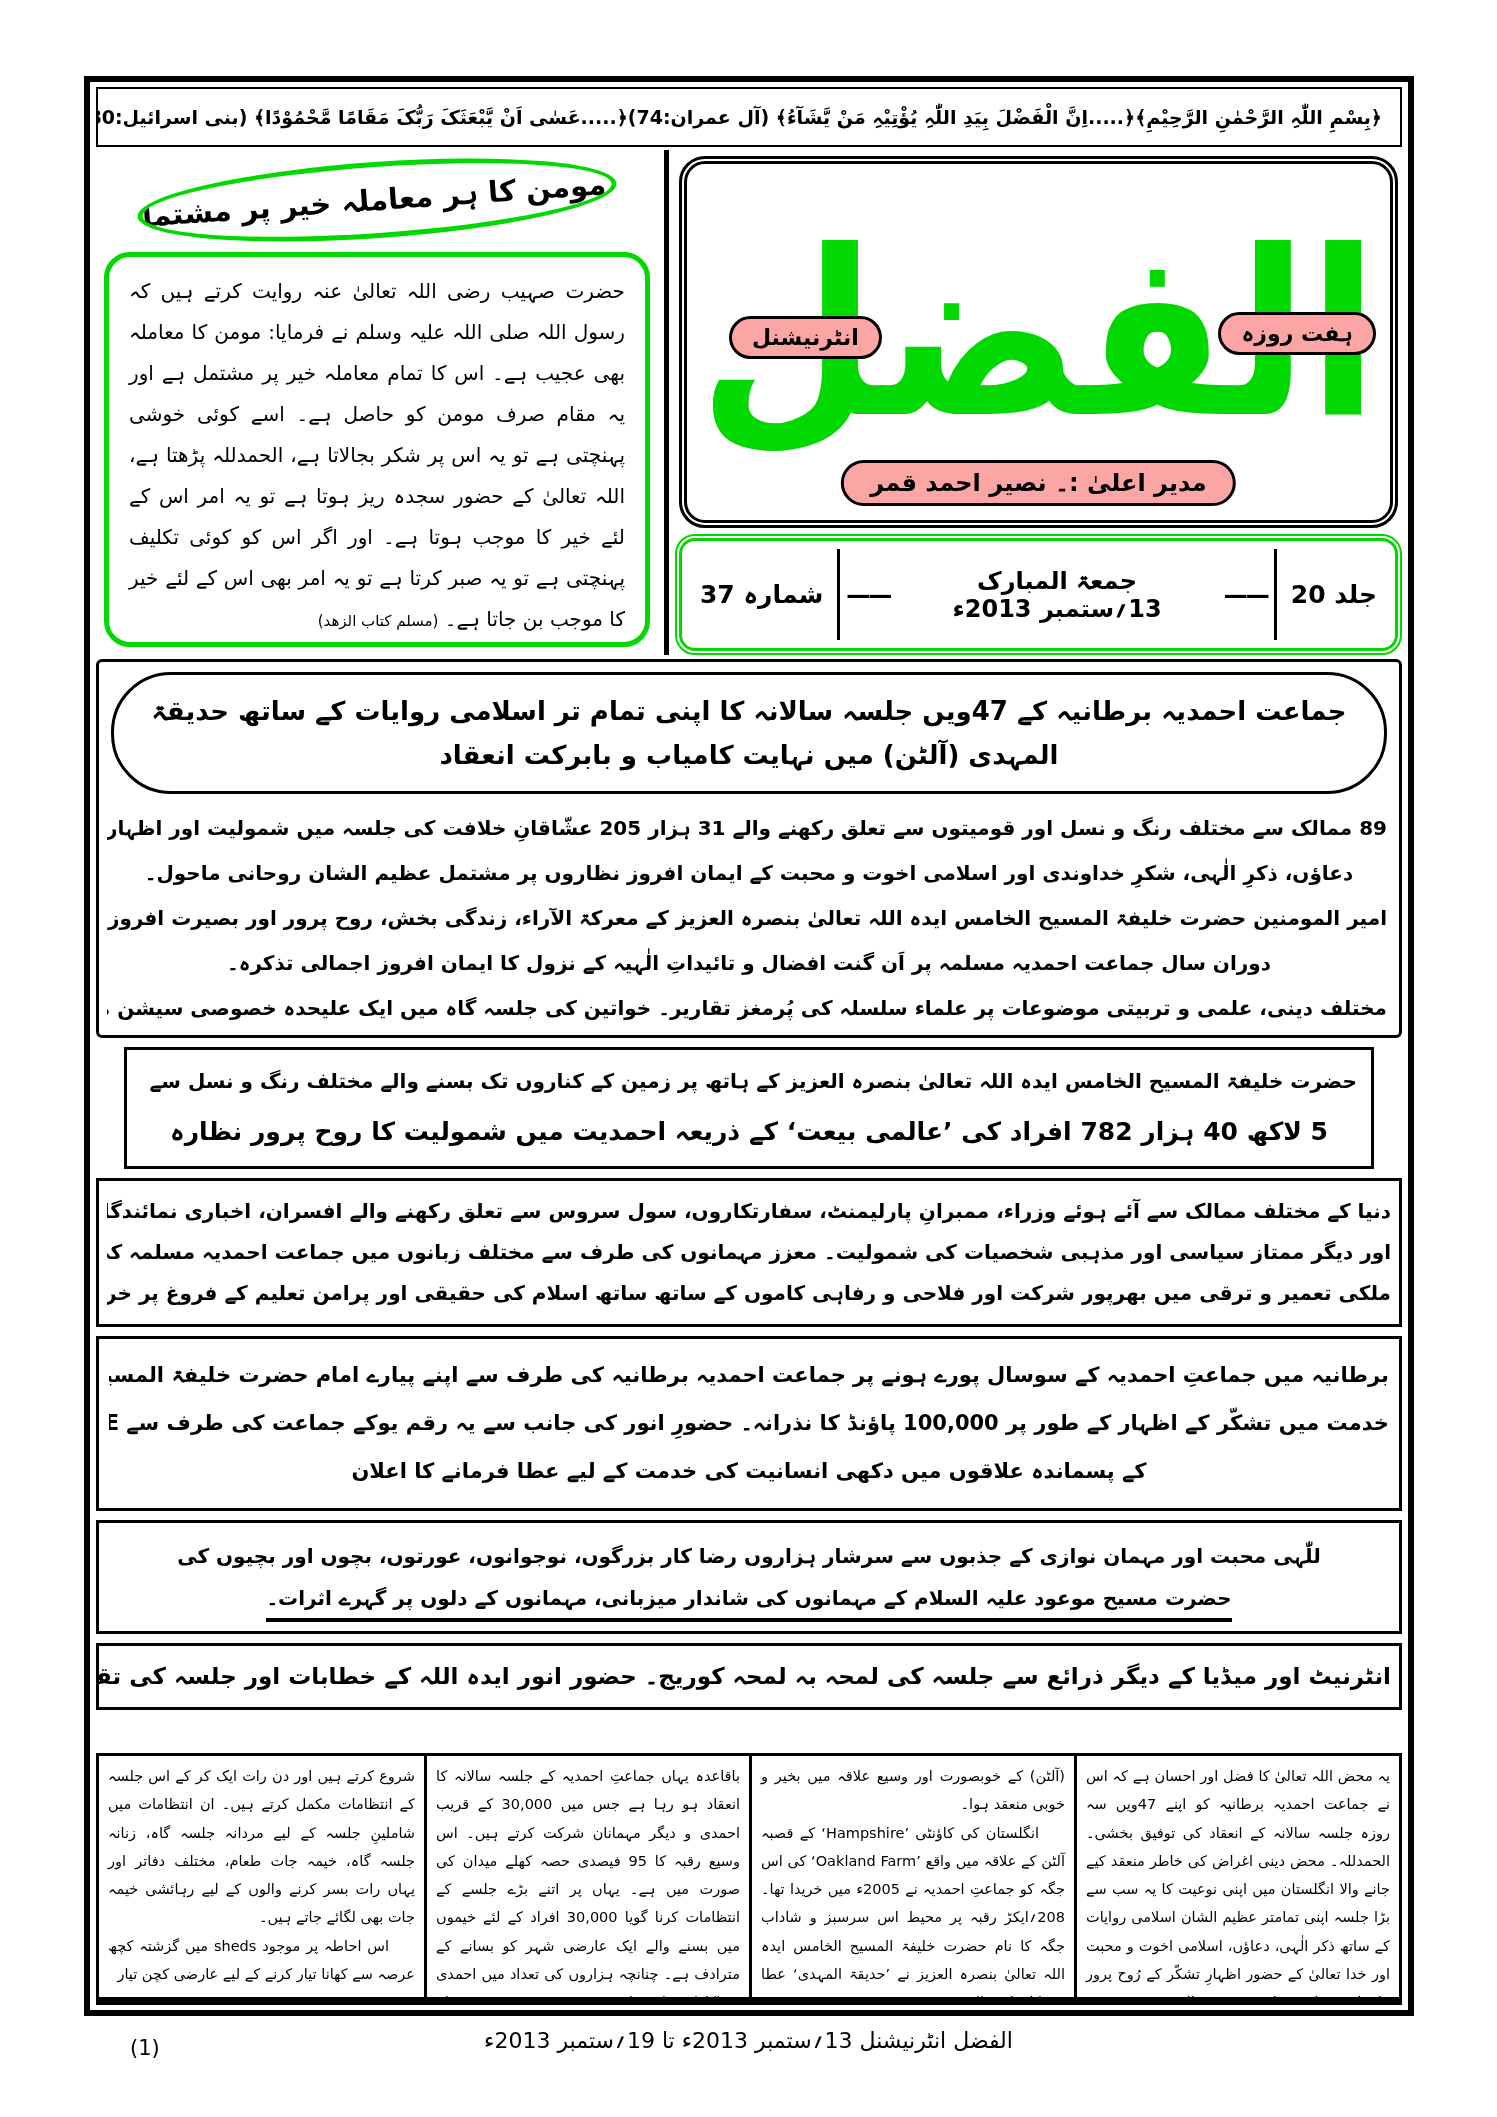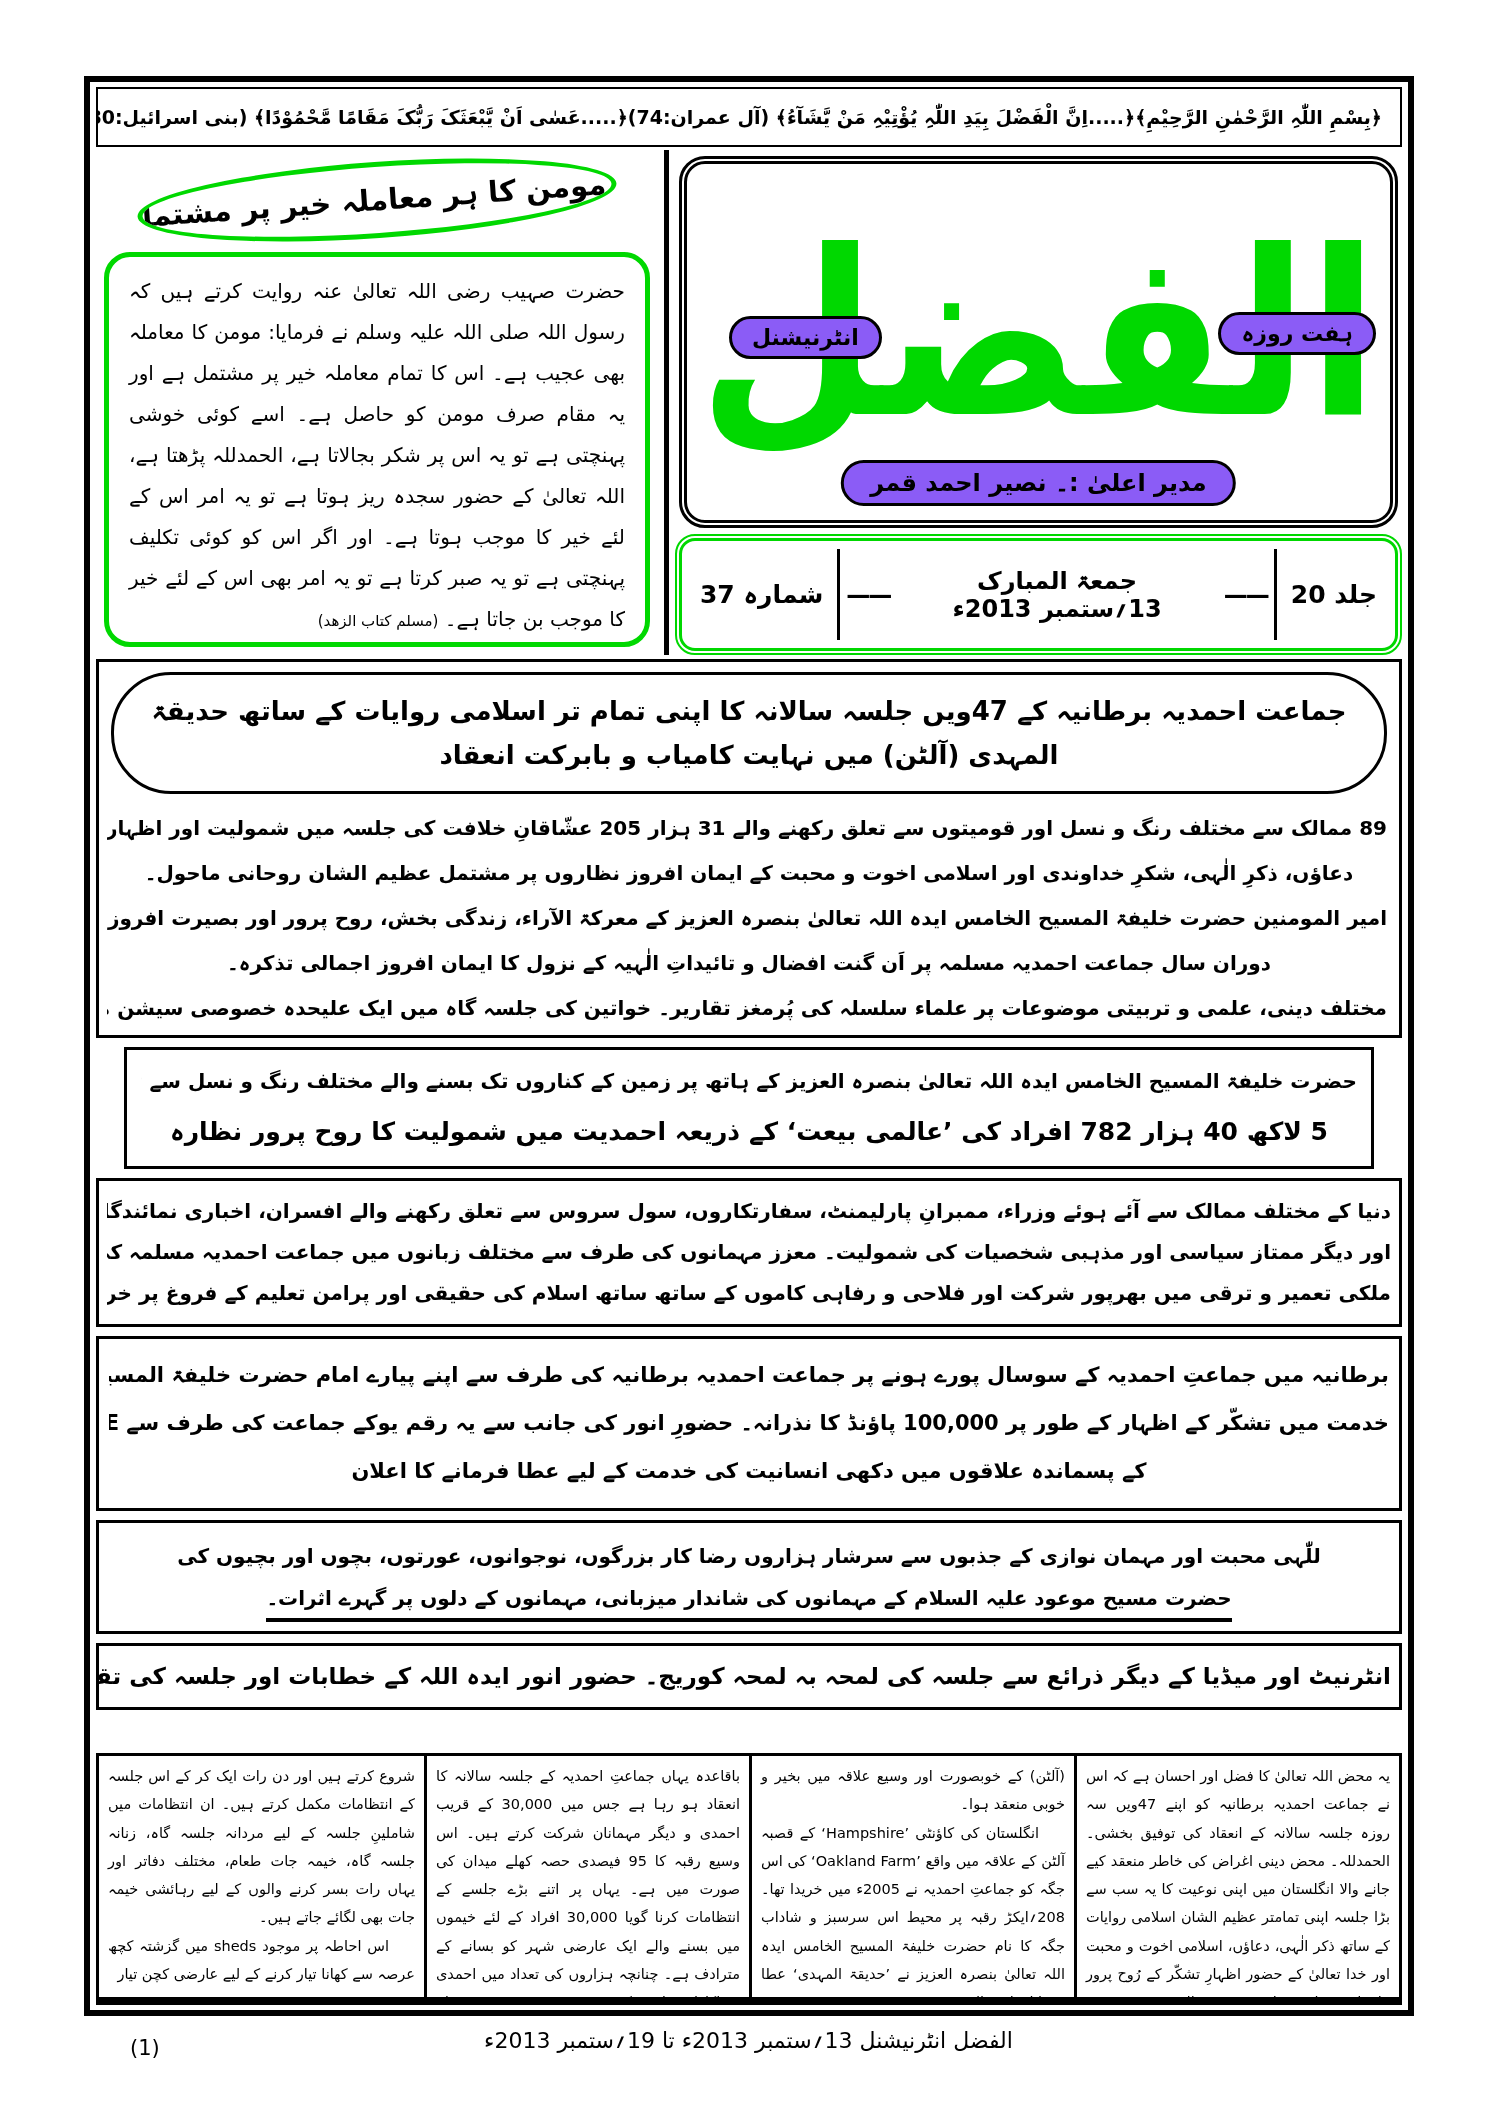--- a/index.html
+++ b/index.html
@@ -29,21 +29,21 @@
   .masthead-col{width:59%;box-sizing:border-box;border-left:5px solid #000;padding:6px 10px 4px;display:flex;flex-direction:column;}
   .masthead-box{
     position:relative;height:372px;border:8px double #000;border-radius:26px;
     box-sizing:border-box;overflow:hidden;background:#fff;
   }
   .paper-title{
     text-align:center;font-size:205px;font-weight:bold;line-height:340px;
     color:#00d800;transform:scaleY(1.12);user-select:none;
   }
   .pill{
-    position:absolute;background:#8b5cf6;border:3px solid #000;border-radius:40px;
+    position:absolute;background:#fca5a5;border:3px solid #000;border-radius:40px;
     padding:6px 20px;font-size:22px;font-weight:bold;white-space:nowrap;
   }
   .pill-weekly{right:14px;top:148px;}
   .pill-intl{left:42px;top:152px;}
   .pill-editor{left:50%;transform:translateX(-50%);bottom:14px;font-size:24px;padding:6px 26px;}
   .date-bar{
     margin-top:10px;flex:1;
     border:3px solid #00d800;outline:2px solid #00d800;outline-offset:2px;border-radius:16px;
     display:flex;align-items:center;padding:4px 10px;box-sizing:border-box;background:#fff;
   }
@@ -62,21 +62,21 @@
   }
   .hadith-box{
     margin-top:14px;flex:1;border:5px solid #00d800;border-radius:26px;
     padding:14px 20px;font-size:20px;line-height:2.05;text-align:justify;font-weight:500;
     overflow:hidden;
   }
   .hadith-citation{font-size:15px;}
   
   .main-body{flex:1;margin:4px 6px;display:flex;flex-direction:column;gap:9px;}
   .band{border:3px solid #000;background:#fff;box-sizing:border-box;}
-  .band-a{padding:8px 8px 4px;}
+  .band-a{padding:8px 8px 4px;border-radius:6px;}
   .headline-oval{
     border:3px solid #000;border-radius:60px;margin:2px 4px 12px;
     padding:14px 26px;text-align:center;font-size:26px;font-weight:bold;line-height:1.7;
   }
   .summary-line{margin:0;padding:4px 4px;text-align:center;font-size:20px;font-weight:bold;line-height:1.85;white-space:nowrap;overflow:hidden;}
   .band-b{margin:0 28px;padding:10px 14px;text-align:center;font-weight:bold;}
   .band-b .bb-l1{margin:0;font-size:20px;line-height:2.1;white-space:nowrap;overflow:hidden;}
   .band-b .bb-l2{margin:6px 0 0;font-size:25px;line-height:1.9;}
   .band-c{padding:10px 8px;text-align:center;}
   .band-c p{margin:0;font-size:20px;font-weight:bold;line-height:2.05;white-space:nowrap;overflow:hidden;}

